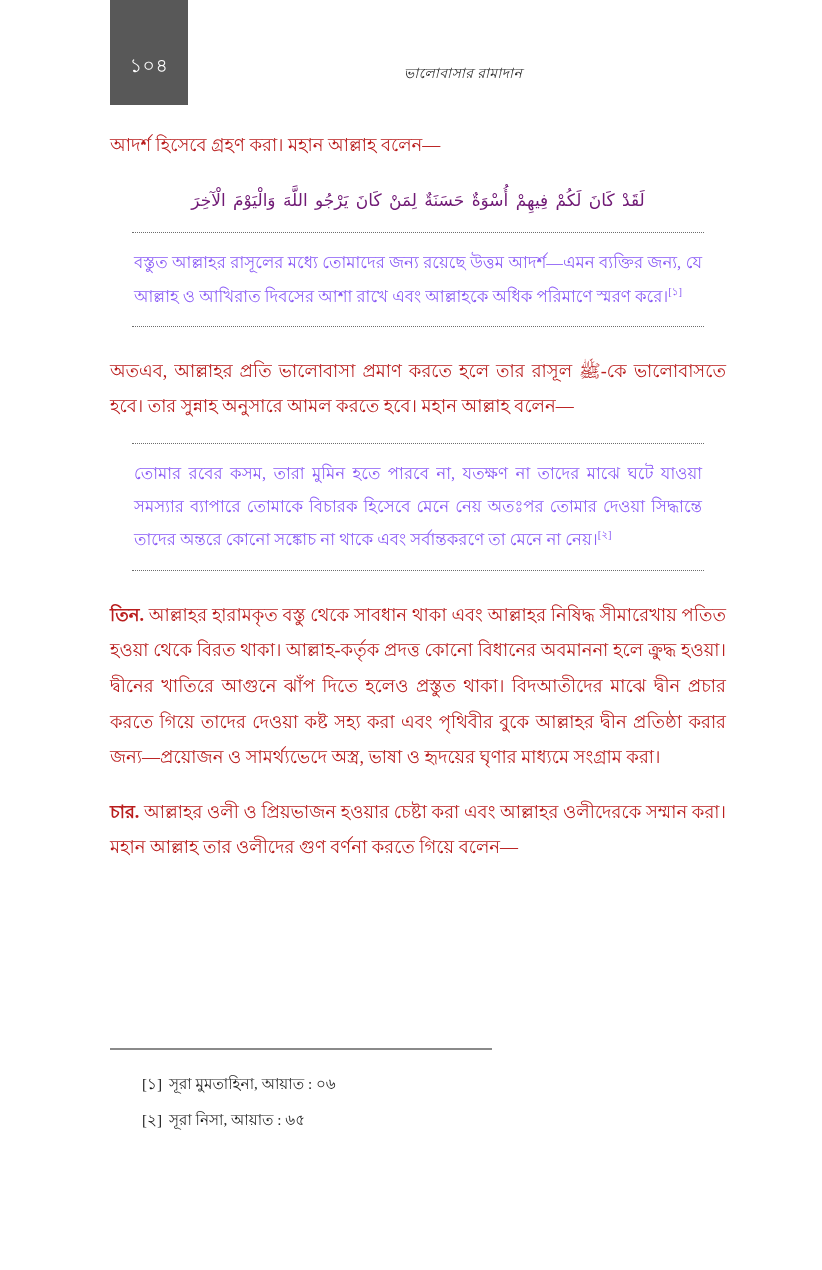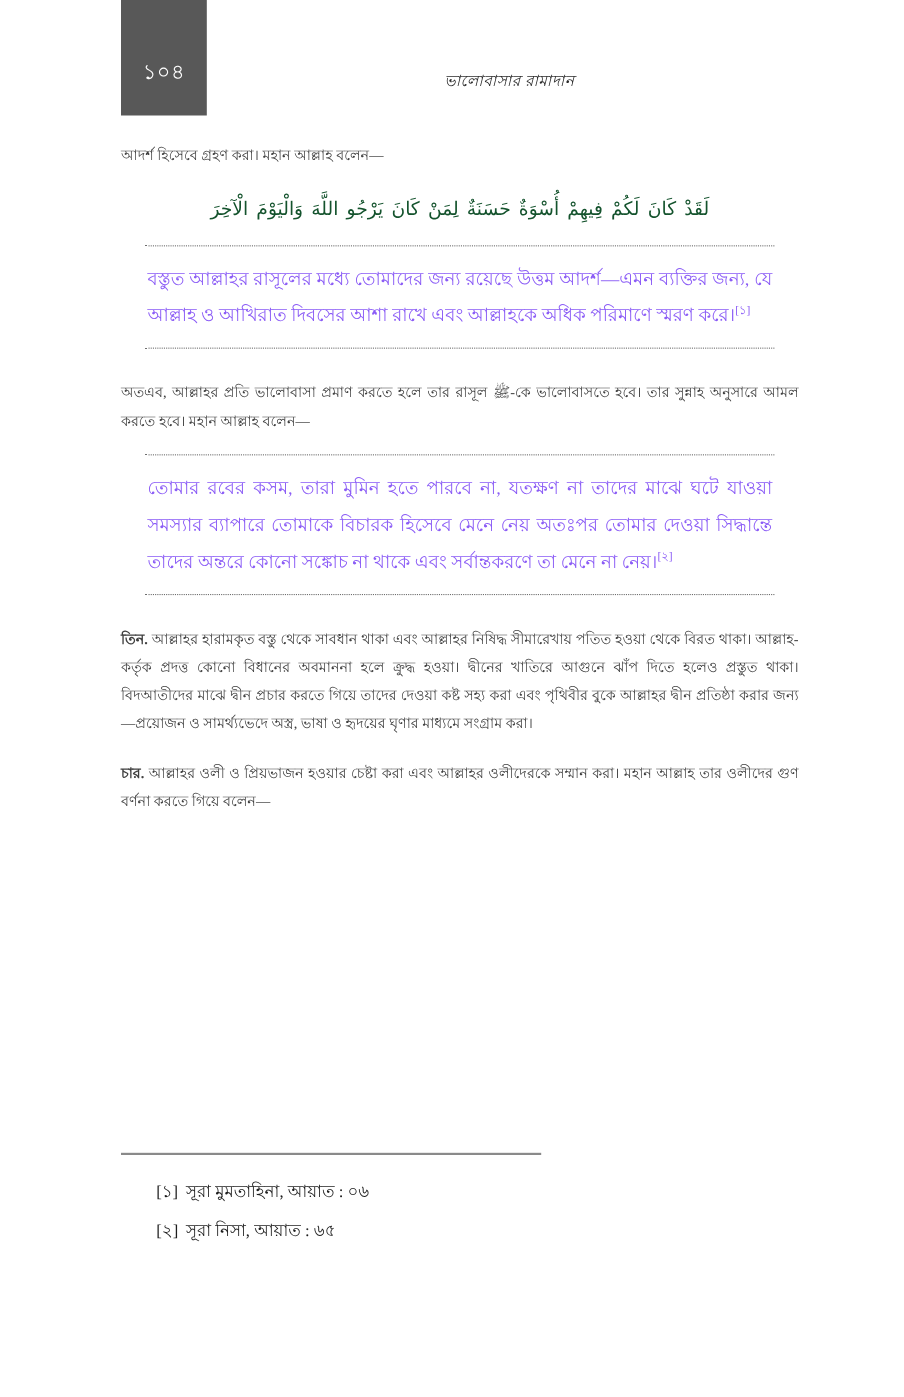--- a/index.html
+++ b/index.html
@@ -58,42 +58,42 @@
   
   .content {
     position: absolute;
     left: 110px;
     top: 128px;
     width: 616px;
   }
 
   p {
     margin: 0;
-    font-size: 13px;
+    font-size: 18px;
     line-height: 1.98;
     text-align: justify;
     text-justify: inter-word;
-    color: #404040;
+    color: #b91c1c;
   }
   p.lead { text-align: left; }
 
   .bn-bold { font-weight: bold; }
 
   .gap-s  { height: 9px; }
   .gap-m  { height: 19px; }
   .gap-l  { height: 27px; }
 
   
   .ayah {
     direction: rtl;
     text-align: center;
     font-family: "DejaVu Sans", "Liberation Sans", sans-serif;
     font-size: 17px;
     line-height: 2.05;
-    color: #14532d;
+    color: #701a75;
     padding: 10px 6px 6px 6px;
     word-spacing: 2px;
   }
 
   
   .translation {
     margin: 9px 22px 0 22px;
     border-top: 1px dotted #6d6d6d;
     border-bottom: 1px dotted #6d6d6d;
     padding: 13px 2px 13px 2px;

